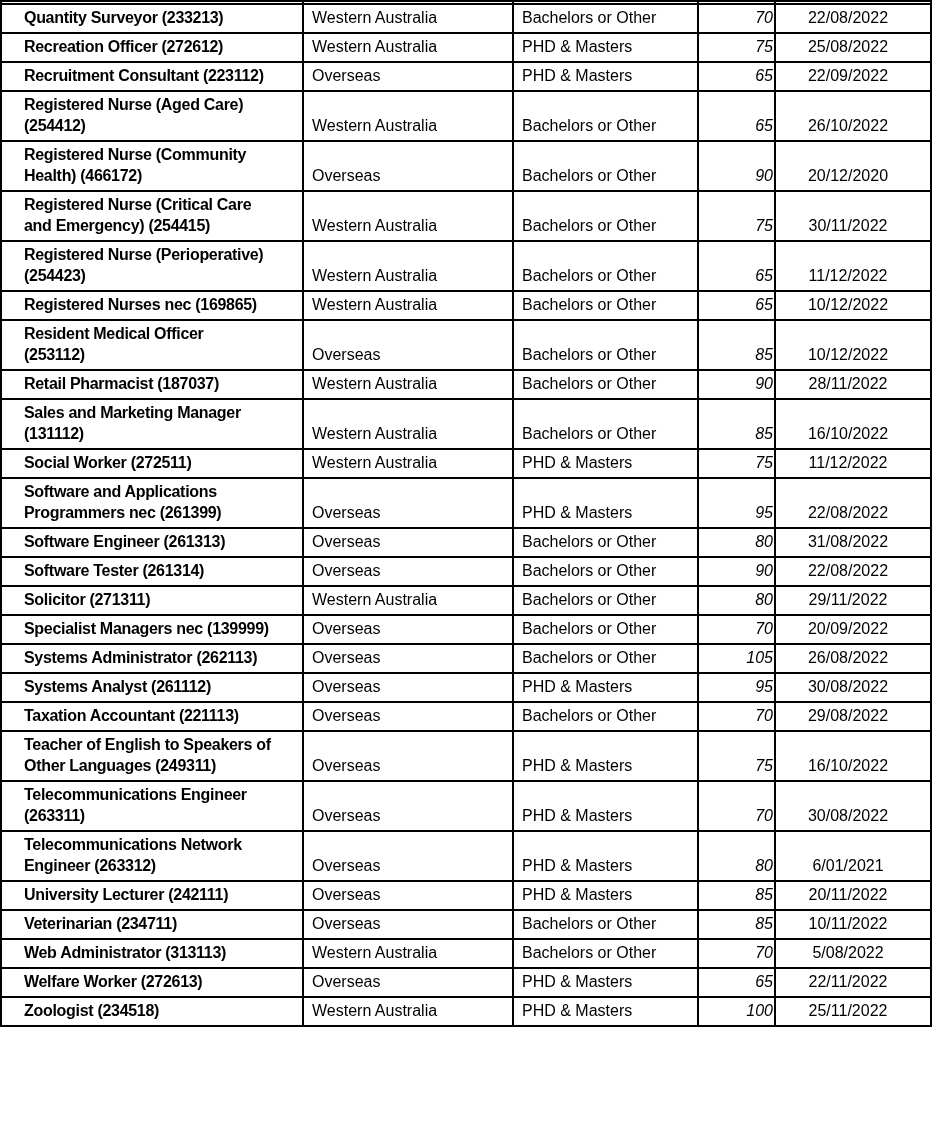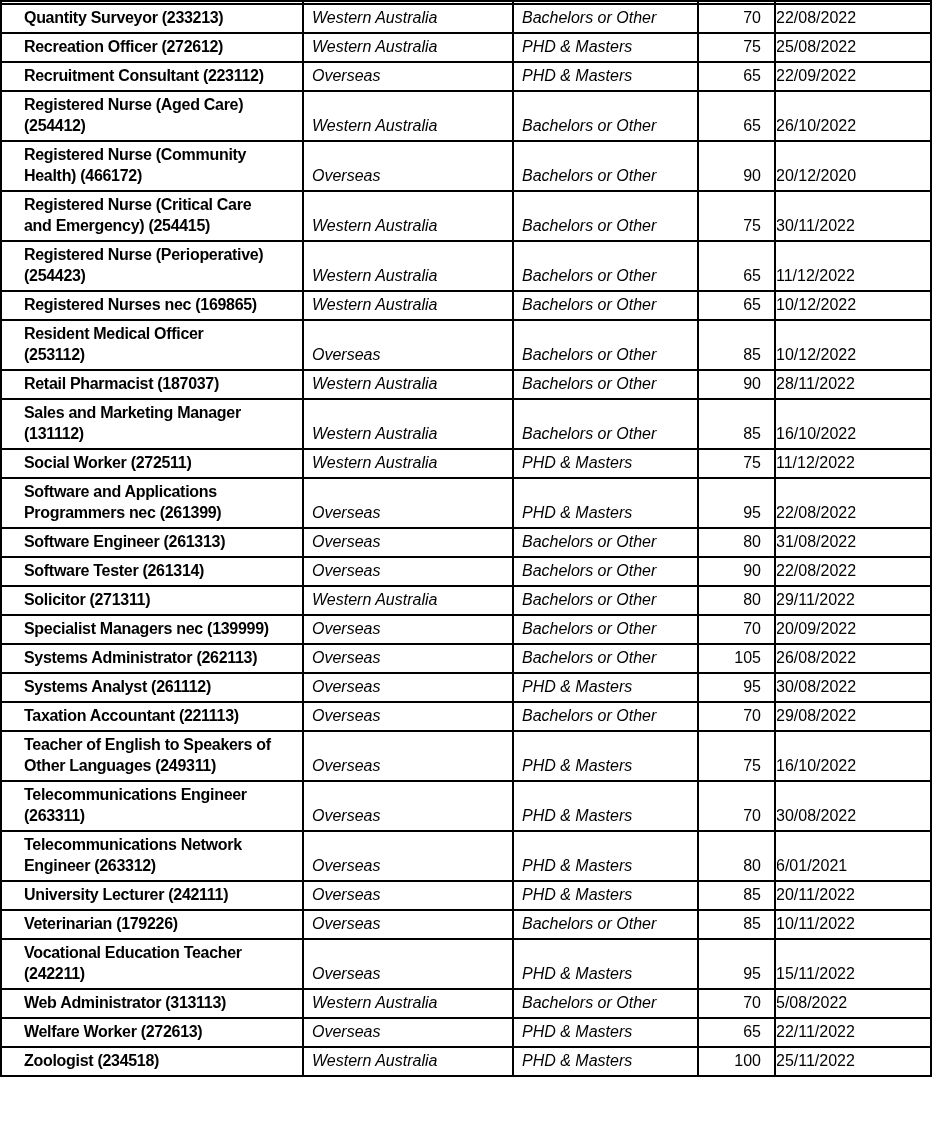--- a/index.html
+++ b/index.html
@@ -31,24 +31,24 @@
   .cellwrap {
     white-space: pre-line;
     overflow: hidden;
   }
   td.col-occ {
     font-weight: bold;
     letter-spacing: -0.3px;
   }
   td.col-occ .cellwrap { padding-left: 22px; padding-right: 2px; }
   td.col-loc .cellwrap,
-  td.col-edu .cellwrap { padding-left: 8px; padding-right: 2px; font-style: italic; }
+  td.col-edu .cellwrap { padding-left: 8px; padding-right: 2px; }
   td.col-pts { text-align: right; }
-  td.col-pts .cellwrap { padding-right: 13px; }
-  td.col-date { text-align: left; border-radius: 11px; }
+  td.col-pts .cellwrap { padding-right: 1px; font-style: italic; }
+  td.col-date { text-align: center; border-radius: 11px; }
   td.col-date .cellwrap { padding-right: 10px; }
   tr.cut-row td {
     padding: 0;
     height: 1px;
     line-height: 1px;
     font-size: 1px;
   }
 </style>
 </head>
 <body>
@@ -509,54 +509,36 @@
     <td class="col-pts">
           <div class="cellwrap">85</div>
         </td>
     <td class="col-date">
           <div class="cellwrap">20/11/2022</div>
         </td>
   </tr>
 
   <tr>
     <td class="col-occ">
-          <div class="cellwrap">Veterinarian (179226)</div>
+          <div class="cellwrap">Veterinarian (234711)</div>
         </td>
     <td class="col-loc">
           <div class="cellwrap">Overseas</div>
         </td>
     <td class="col-edu">
           <div class="cellwrap">Bachelors or Other</div>
         </td>
     <td class="col-pts">
           <div class="cellwrap">85</div>
         </td>
     <td class="col-date">
           <div class="cellwrap">10/11/2022</div>
         </td>
   </tr>
 
-  <tr>
-    <td class="col-occ">
-          <div class="cellwrap">Vocational Education Teacher
-(242211)</div>
-        </td>
-    <td class="col-loc">
-          <div class="cellwrap">Overseas</div>
-        </td>
-    <td class="col-edu">
-          <div class="cellwrap">PHD &amp; Masters</div>
-        </td>
-    <td class="col-pts">
-          <div class="cellwrap">95</div>
-        </td>
-    <td class="col-date">
-          <div class="cellwrap">15/11/2022</div>
-        </td>
-  </tr>
 
   <tr>
     <td class="col-occ">
           <div class="cellwrap">Web Administrator (313113)</div>
         </td>
     <td class="col-loc">
           <div class="cellwrap">Western Australia</div>
         </td>
     <td class="col-edu">
           <div class="cellwrap">Bachelors or Other</div>

